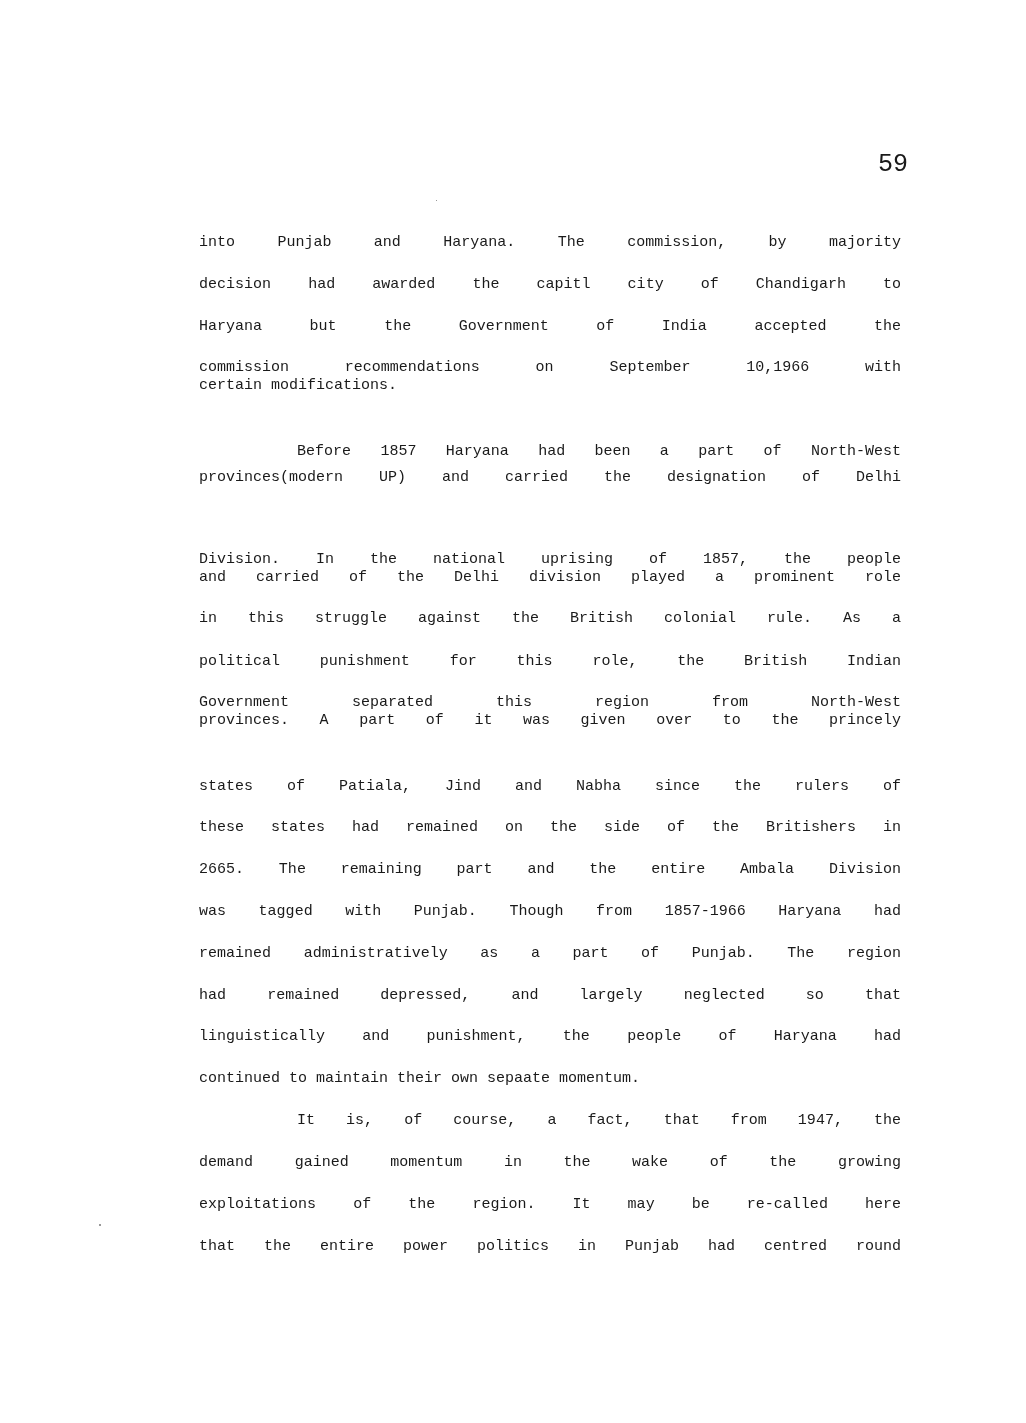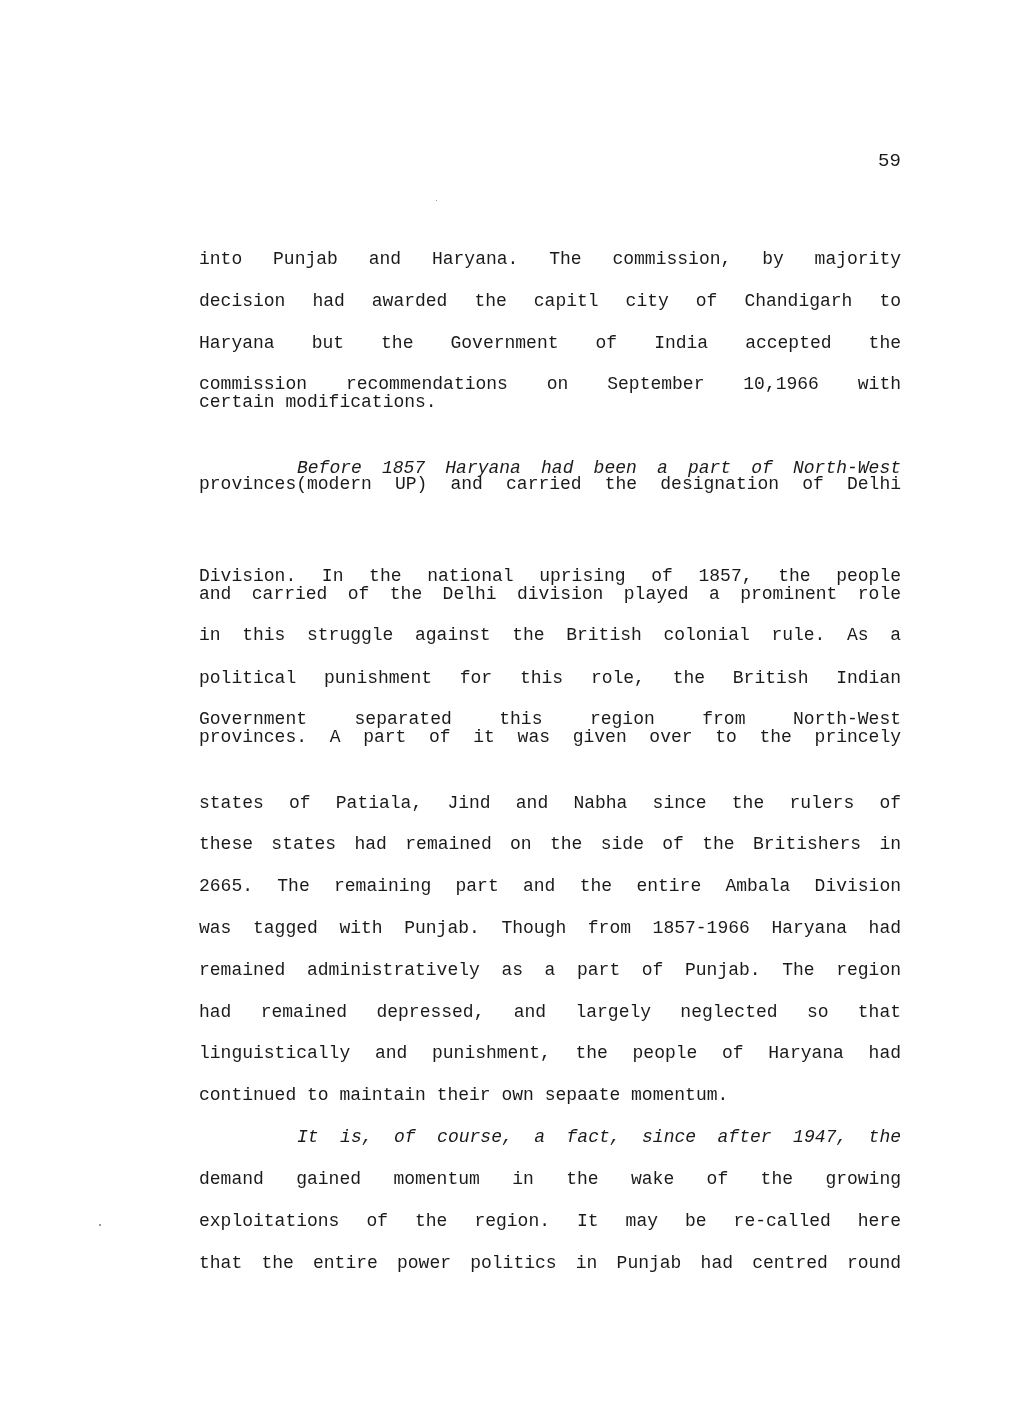--- a/index.html
+++ b/index.html
@@ -1,52 +1,52 @@
 <!DOCTYPE html>
 <html><head>
 <meta charset="utf-8">
 <style>
   html, body { margin: 0; padding: 0; background: #ffffff; }
   body { width: 1026px; height: 1423px; position: relative; overflow: hidden;
          font-family: "Liberation Mono", "DejaVu Sans Mono", monospace; color: #1a1a1a; }
-  .page-number { position: absolute; left: 878px; top: 150px; font-size: 19px; }
+  .page-number { position: absolute; left: 878px; top: 150px; font-size: 25px; }
   .body-text { position: absolute; left: 199px; top: 0; width: 702px; }
-  .line { position: absolute; left: 0; width: 702px; height: 24px; font-size: 18px; line-height: 24px;
-          white-space: nowrap; margin-top: 16px; }
+  .line { position: absolute; left: 0; width: 702px; height: 24px; font-size: 15px; line-height: 24px;
+          white-space: nowrap; }
   .line.j { text-align: justify; text-align-last: justify; }
-  .line.indent { padding-left: 98px; width: 604px; font-style: italic; }
+  .line.indent { padding-left: 98px; width: 604px; }
   .speck { position: absolute; width: 2px; height: 2px; background: #777; border-radius: 1px; }
 </style>
 </head>
 <body>
 
 <div class="page-number">59</div>
 
 <div class="body-text">
   <div class="line j" style="top:231px">into Punjab and Haryana.  The commission, by majority</div>
   <div class="line j" style="top:273px">decision had awarded the capitl city of Chandigarh to</div>
   <div class="line j" style="top:315px">Haryana but the Government of India accepted the</div>
   <div class="line j" style="top:356px">commission recommendations on September 10,1966 with</div>
   <div class="line" style="top:374px">certain modifications.</div>
   <div class="line j indent" style="top:440px">Before 1857 Haryana had been a part of North-West</div>
-  <div class="line j" style="top:456px">provinces(modern UP) and carried the designation of Delhi</div>
+  <div class="line j" style="top:466px">provinces(modern UP) and carried the designation of Delhi</div>
   <div class="line j" style="top:548px">Division.  In the national uprising of 1857, the people</div>
   <div class="line j" style="top:566px">and carried of the Delhi division played a prominent role</div>
   <div class="line j" style="top:607px">in this struggle against the British colonial rule.  As a</div>
   <div class="line j" style="top:650px">political punishment for this role, the British Indian</div>
   <div class="line j" style="top:691px">Government separated this region from North-West</div>
   <div class="line j" style="top:709px">provinces.  A part of it was given over to the princely</div>
   <div class="line j" style="top:775px">states of Patiala, Jind and Nabha since the rulers of</div>
   <div class="line j" style="top:816px">these states had remained on the side of the Britishers in</div>
   <div class="line j" style="top:858px">2665.  The remaining part and the entire Ambala Division</div>
   <div class="line j" style="top:900px">was tagged with Punjab.  Though from 1857-1966 Haryana had</div>
   <div class="line j" style="top:942px">remained administratively as a part of Punjab.  The region</div>
   <div class="line j" style="top:984px">had remained depressed, and largely neglected so that</div>
   <div class="line j" style="top:1025px">linguistically and punishment, the people of Haryana had</div>
   <div class="line" style="top:1067px">continued to maintain their own sepaate momentum.</div>
-  <div class="line j indent" style="top:1109px">It is, of course, a fact, since after 1947, the</div>
+  <div class="line j indent" style="top:1109px">It is, of course, a fact, that from 1947, the</div>
   <div class="line j" style="top:1151px">demand gained momentum in the wake of the growing</div>
   <div class="line j" style="top:1193px">exploitations of the region.  It may be re-called here</div>
   <div class="line j" style="top:1235px">that the entire power politics in Punjab had centred round</div>
 </div>
 
 <div class="speck" style="left:99px; top:1224px;"></div>
 <div class="speck" style="left:436px; top:200px; width:1px; height:1px;"></div>
 
 </body></html>

